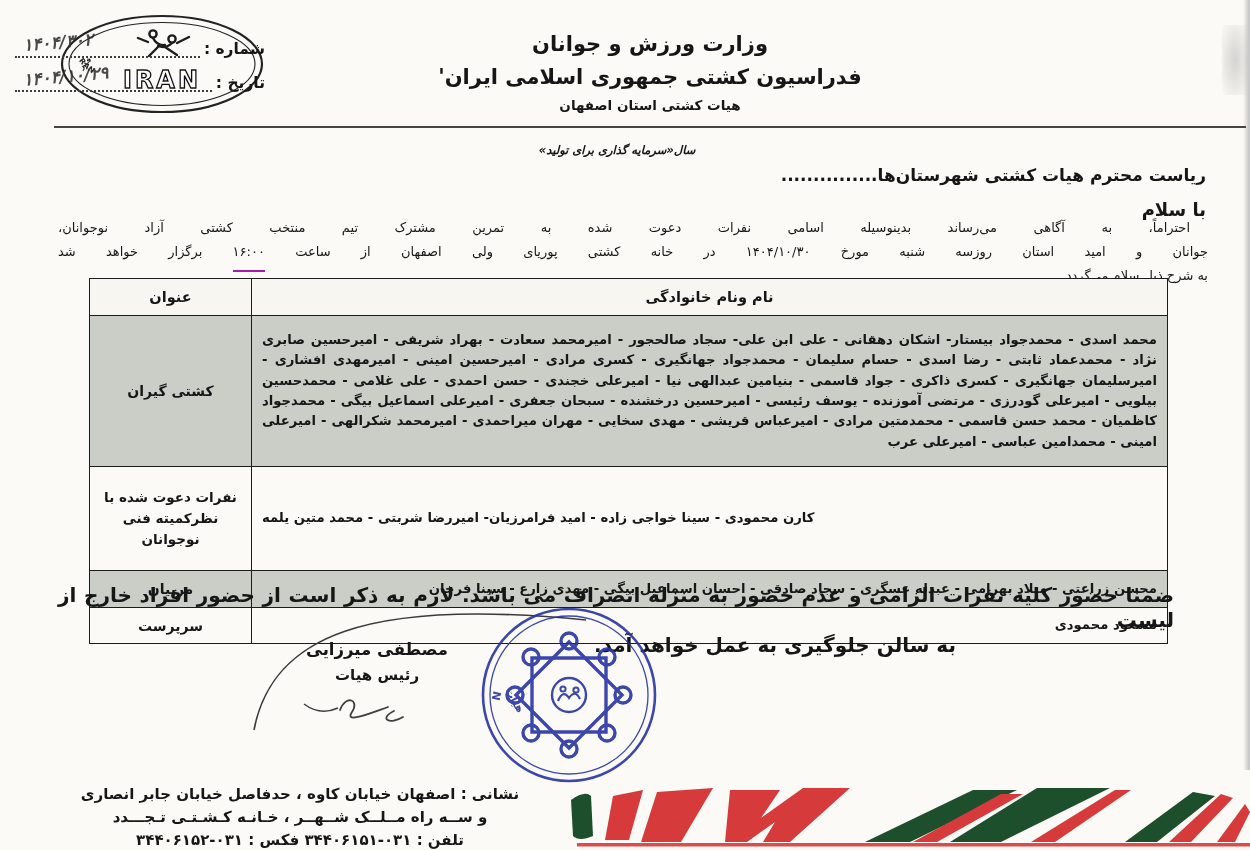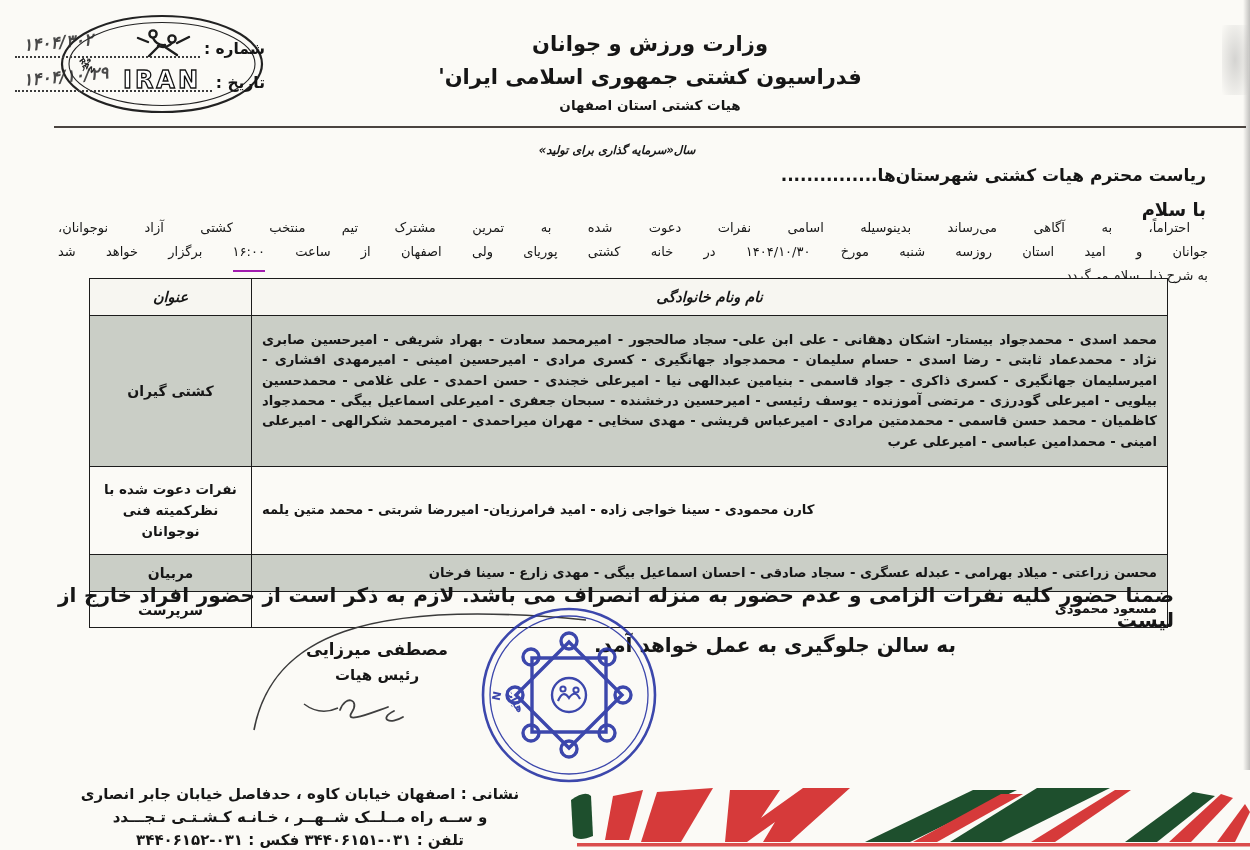--- a/index.html
+++ b/index.html
@@ -43,25 +43,25 @@
   .time-u{border-bottom:2px solid #a21caf;padding-bottom:11px;}
 
   
   .roster{position:absolute;right:82px;top:278px;width:1078px;
     display:table;border-collapse:collapse;direction:rtl;table-layout:fixed;}
   .trow{display:table-row;}
   .tcell{display:table-cell;border:1.5px solid #1c1c1c;vertical-align:middle;}
   .col-title{width:149px;text-align:center;font-size:14px;font-weight:bold;padding:2px 6px;}
   .col-names{text-align:justify;font-size:13.2px;font-weight:bold;
     padding:3px 10px;line-height:20.4px;}
-  .h-cell{height:30px;text-align:center;font-size:14.5px;font-weight:bold;background:#f7f6f1;font-style:italic;}
+  .h-cell{height:30px;text-align:center;font-size:14.5px;font-weight:bold;background:#f7f6f1;}
   .shaded{background:#cacec6;margin-top:10px;}
   .r1 .col-names{height:144px;}
   .r2 .col-names{height:54px;text-align:left;}
-  .r2 .col-title{font-size:13.5px;line-height:21px;padding:12px 8px;}
+  .r2 .col-title{font-size:13.5px;line-height:21px;padding:20px 8px;}
   .r3 .col-names{height:30px;text-align:right;}
   .r4 .col-names{height:29px;text-align:right;}
 
   
   .note{position:absolute;right:76px;left:58px;top:583px;font-size:20px;font-weight:bold;line-height:25px;}
   .note .l1{text-align:justify;text-align-last:justify;}
   .note .l2{text-align:right;padding-left:0;margin-left:200px;margin-right:218px;white-space:nowrap;}
   .signer{position:absolute;left:287px;top:640px;width:180px;text-align:center;}
   .signer .nm{font-size:16.5px;font-weight:bold;}
   .signer .tt{font-size:15px;font-weight:bold;margin-top:7px;}

